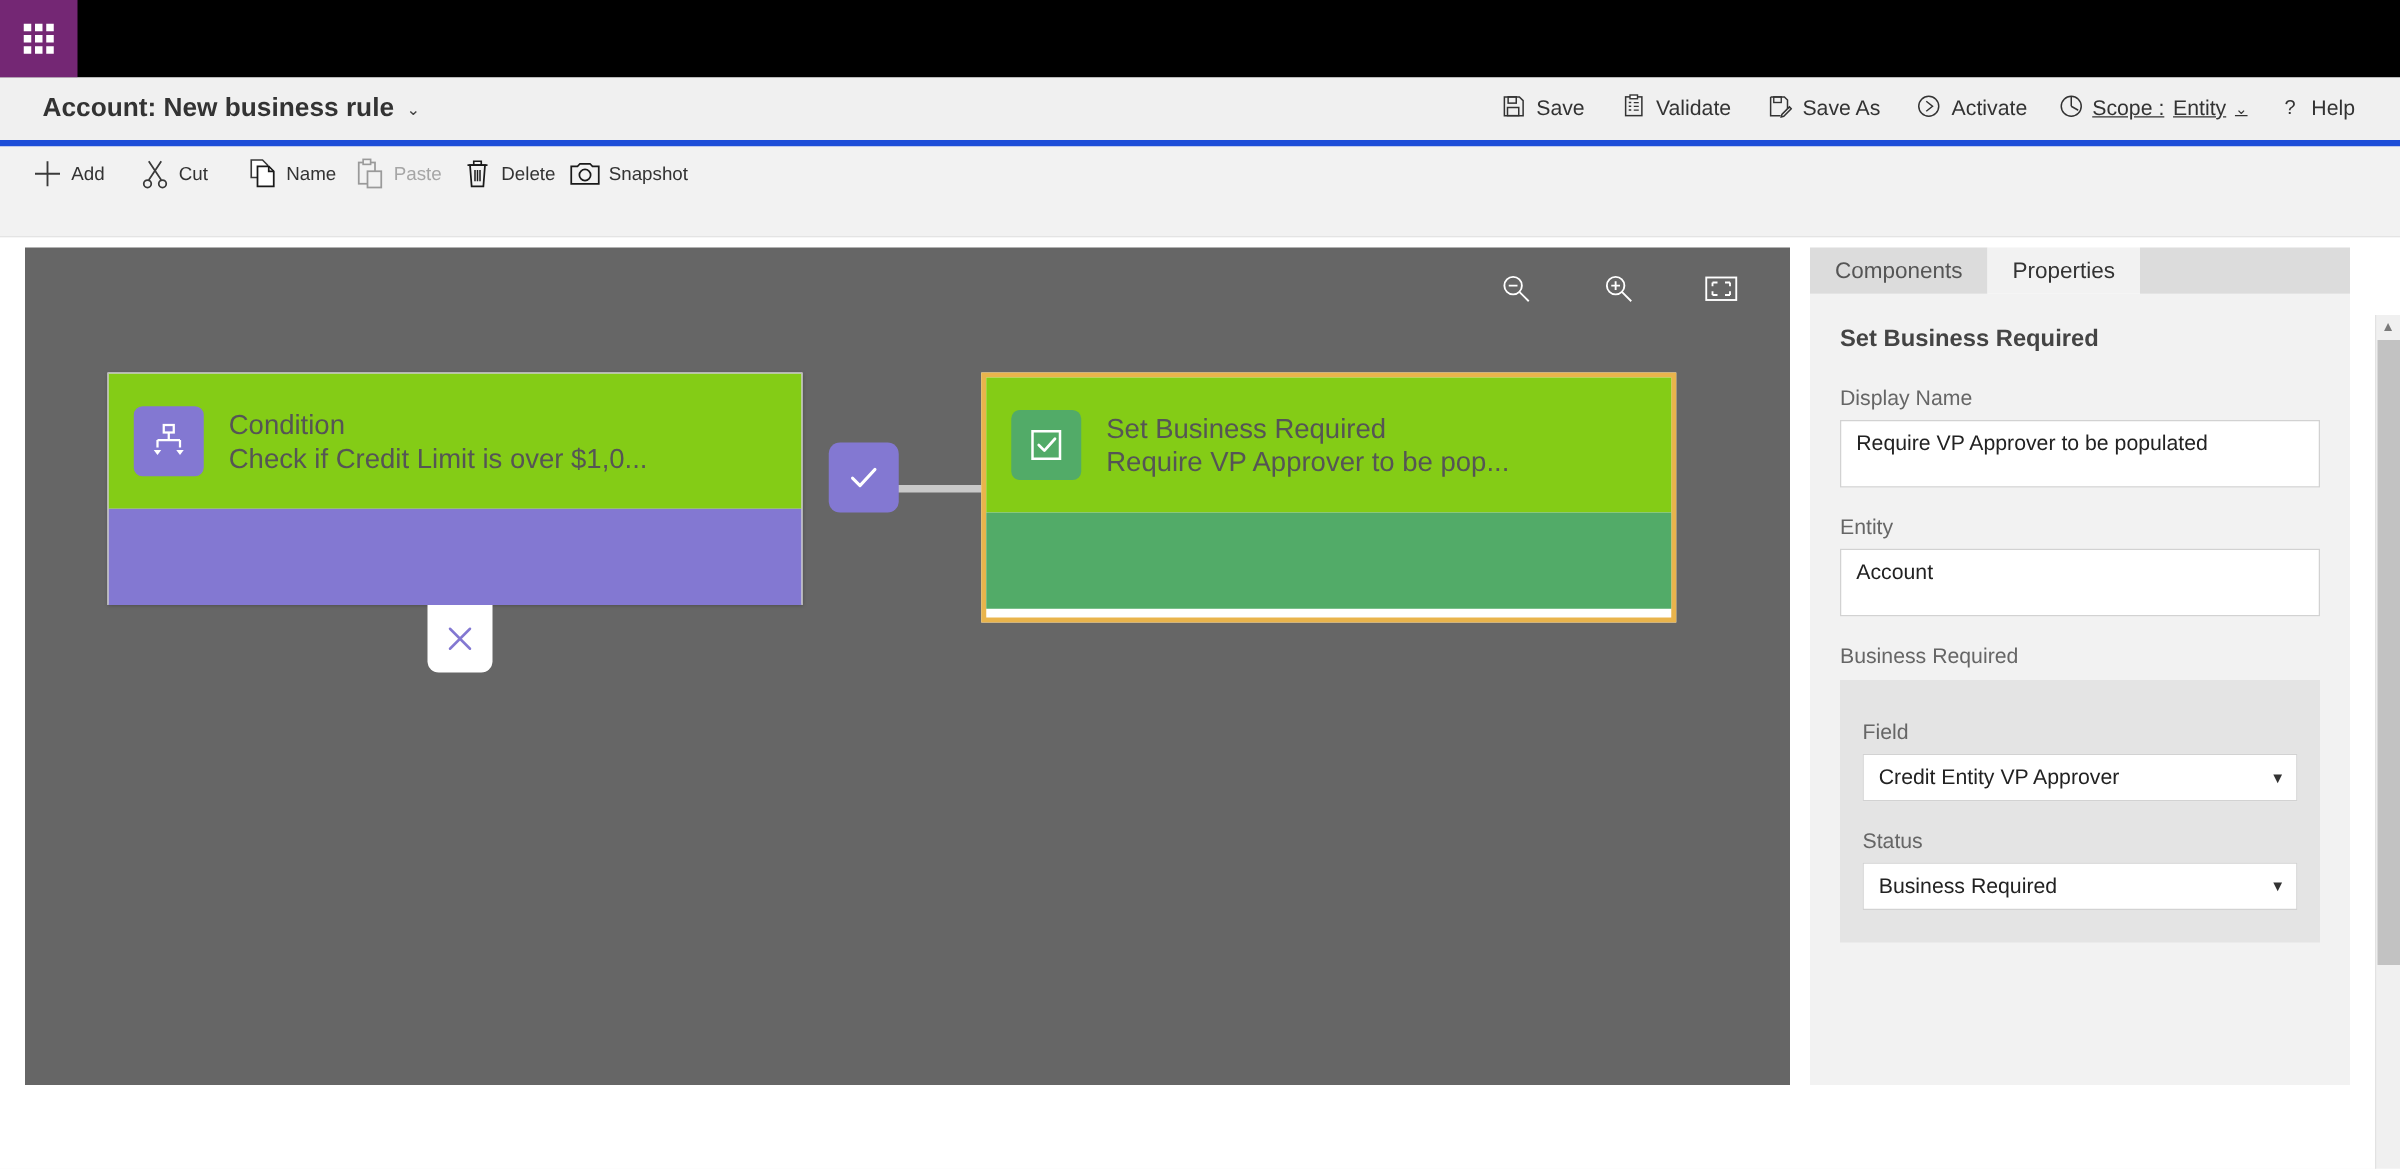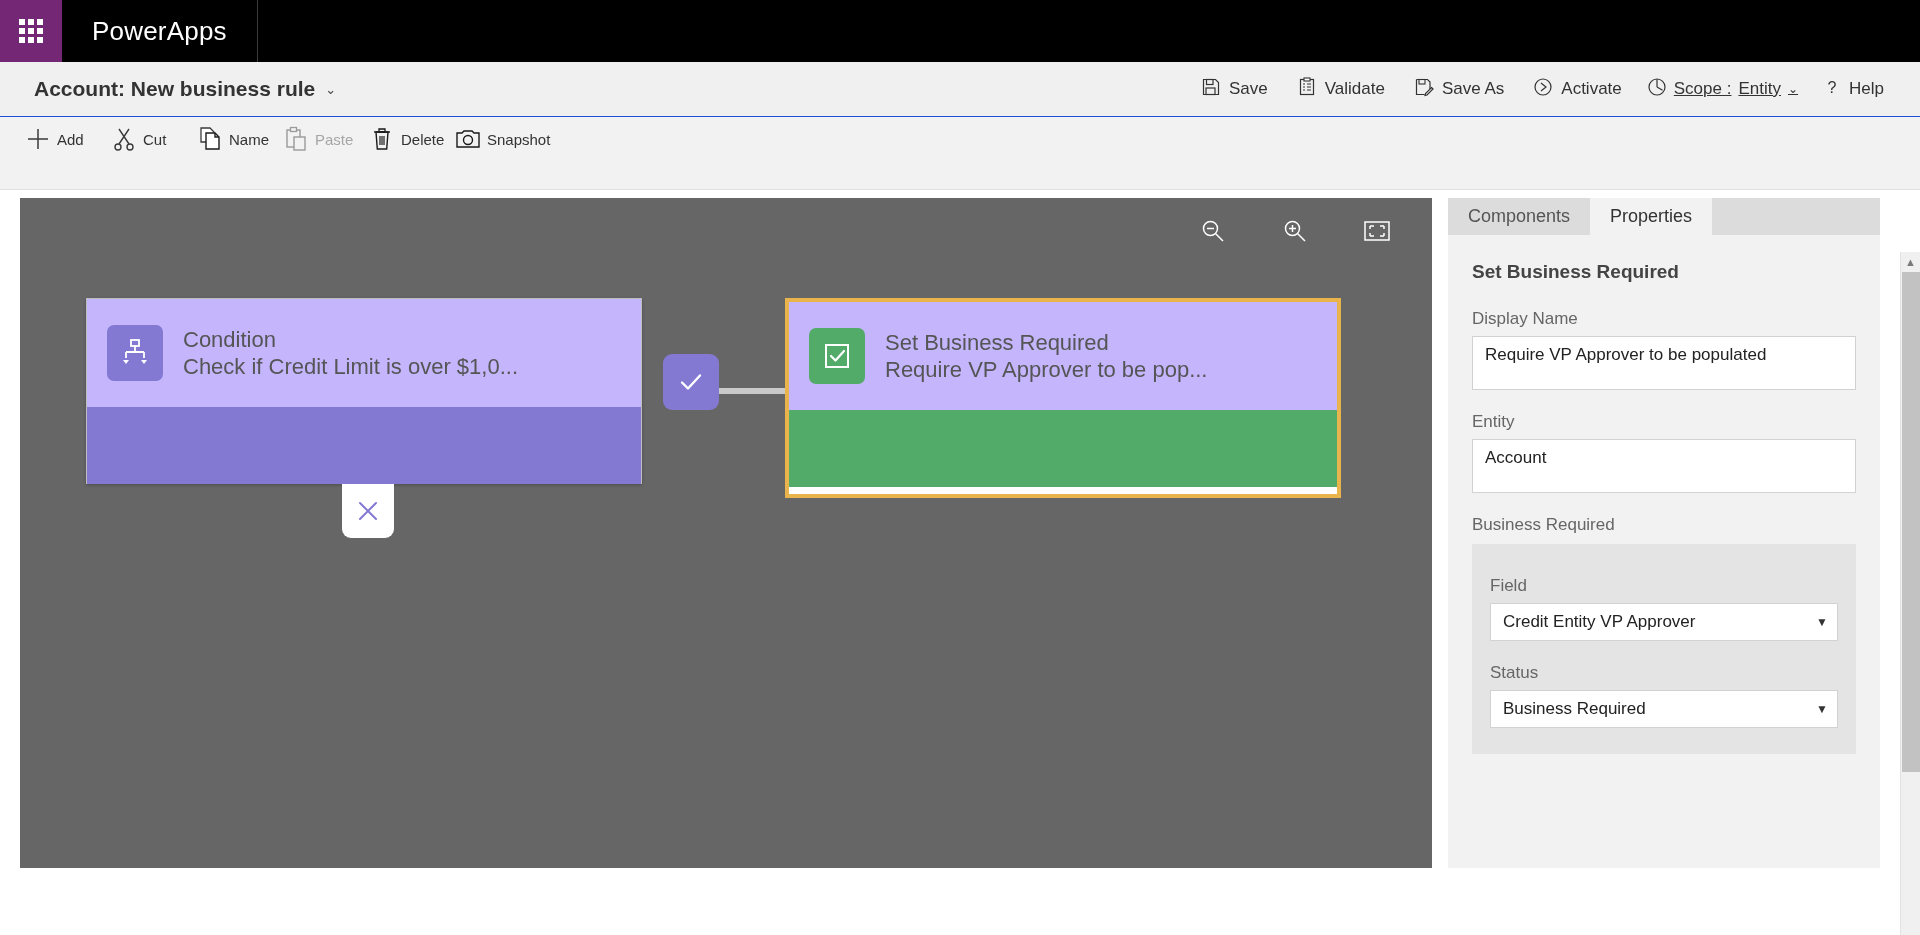--- a/index.html
+++ b/index.html
@@ -46,21 +46,21 @@
   }
 
   
   .cmdbar {
     height: 55px;
     background: #f0f0f0;
     display: flex;
     align-items: center;
     justify-content: space-between;
     padding: 0 22px 0 34px;
-    border-bottom: 1px solid #1d4ed8;
+    border-bottom: 5px solid #1d4ed8;
     position: relative;
   }
   .rule-title {
     display: flex; align-items: center; gap: 10px;
     font-size: 21px; font-weight: 600; color: #333333;
     cursor: pointer;
   }
   .rule-title .chev { font-size: 13px; font-weight: 400; color: #444; }
   .cmd-actions { display: flex; align-items: center; gap: 1px; }
   .cmd-btn {
@@ -134,21 +134,21 @@
     left: 66px; top: 100px;
     width: 556px; height: 186px;
     border: 1px solid #bdbdbd;
     box-shadow: 0 1px 3px rgba(0,0,0,0.25);
   }
   .node-head {
     display: flex; align-items: center;
     gap: 20px;
     padding: 18px 20px;
     height: 108px;
-    background: #c4b5fd;
+    background: #84cc16;
   }
   .node-glyph {
     width: 56px; height: 56px; flex: none;
     border-radius: 7px;
     display: flex; align-items: center; justify-content: center;
   }
   .glyph-cond { background: #8378d2; }
   .glyph-act { background: #52ab68; }
   .node-text { overflow: hidden; }
   .node-title {
@@ -305,23 +305,20 @@
       <i></i>
         <i></i>
         <i></i>
         <i></i>
         <i></i>
         <i></i>
         <i></i>
         <i></i>
         <i></i>
     </div>
-  </div>
-  <div class="brand">
-    <span>PowerApps</span>
   </div>
 </div>
 
 <div class="cmdbar">
 
   <div class="rule-title">
     <span>Account: New business rule</span>
     <span class="chev">⌄</span>
   </div>
 

